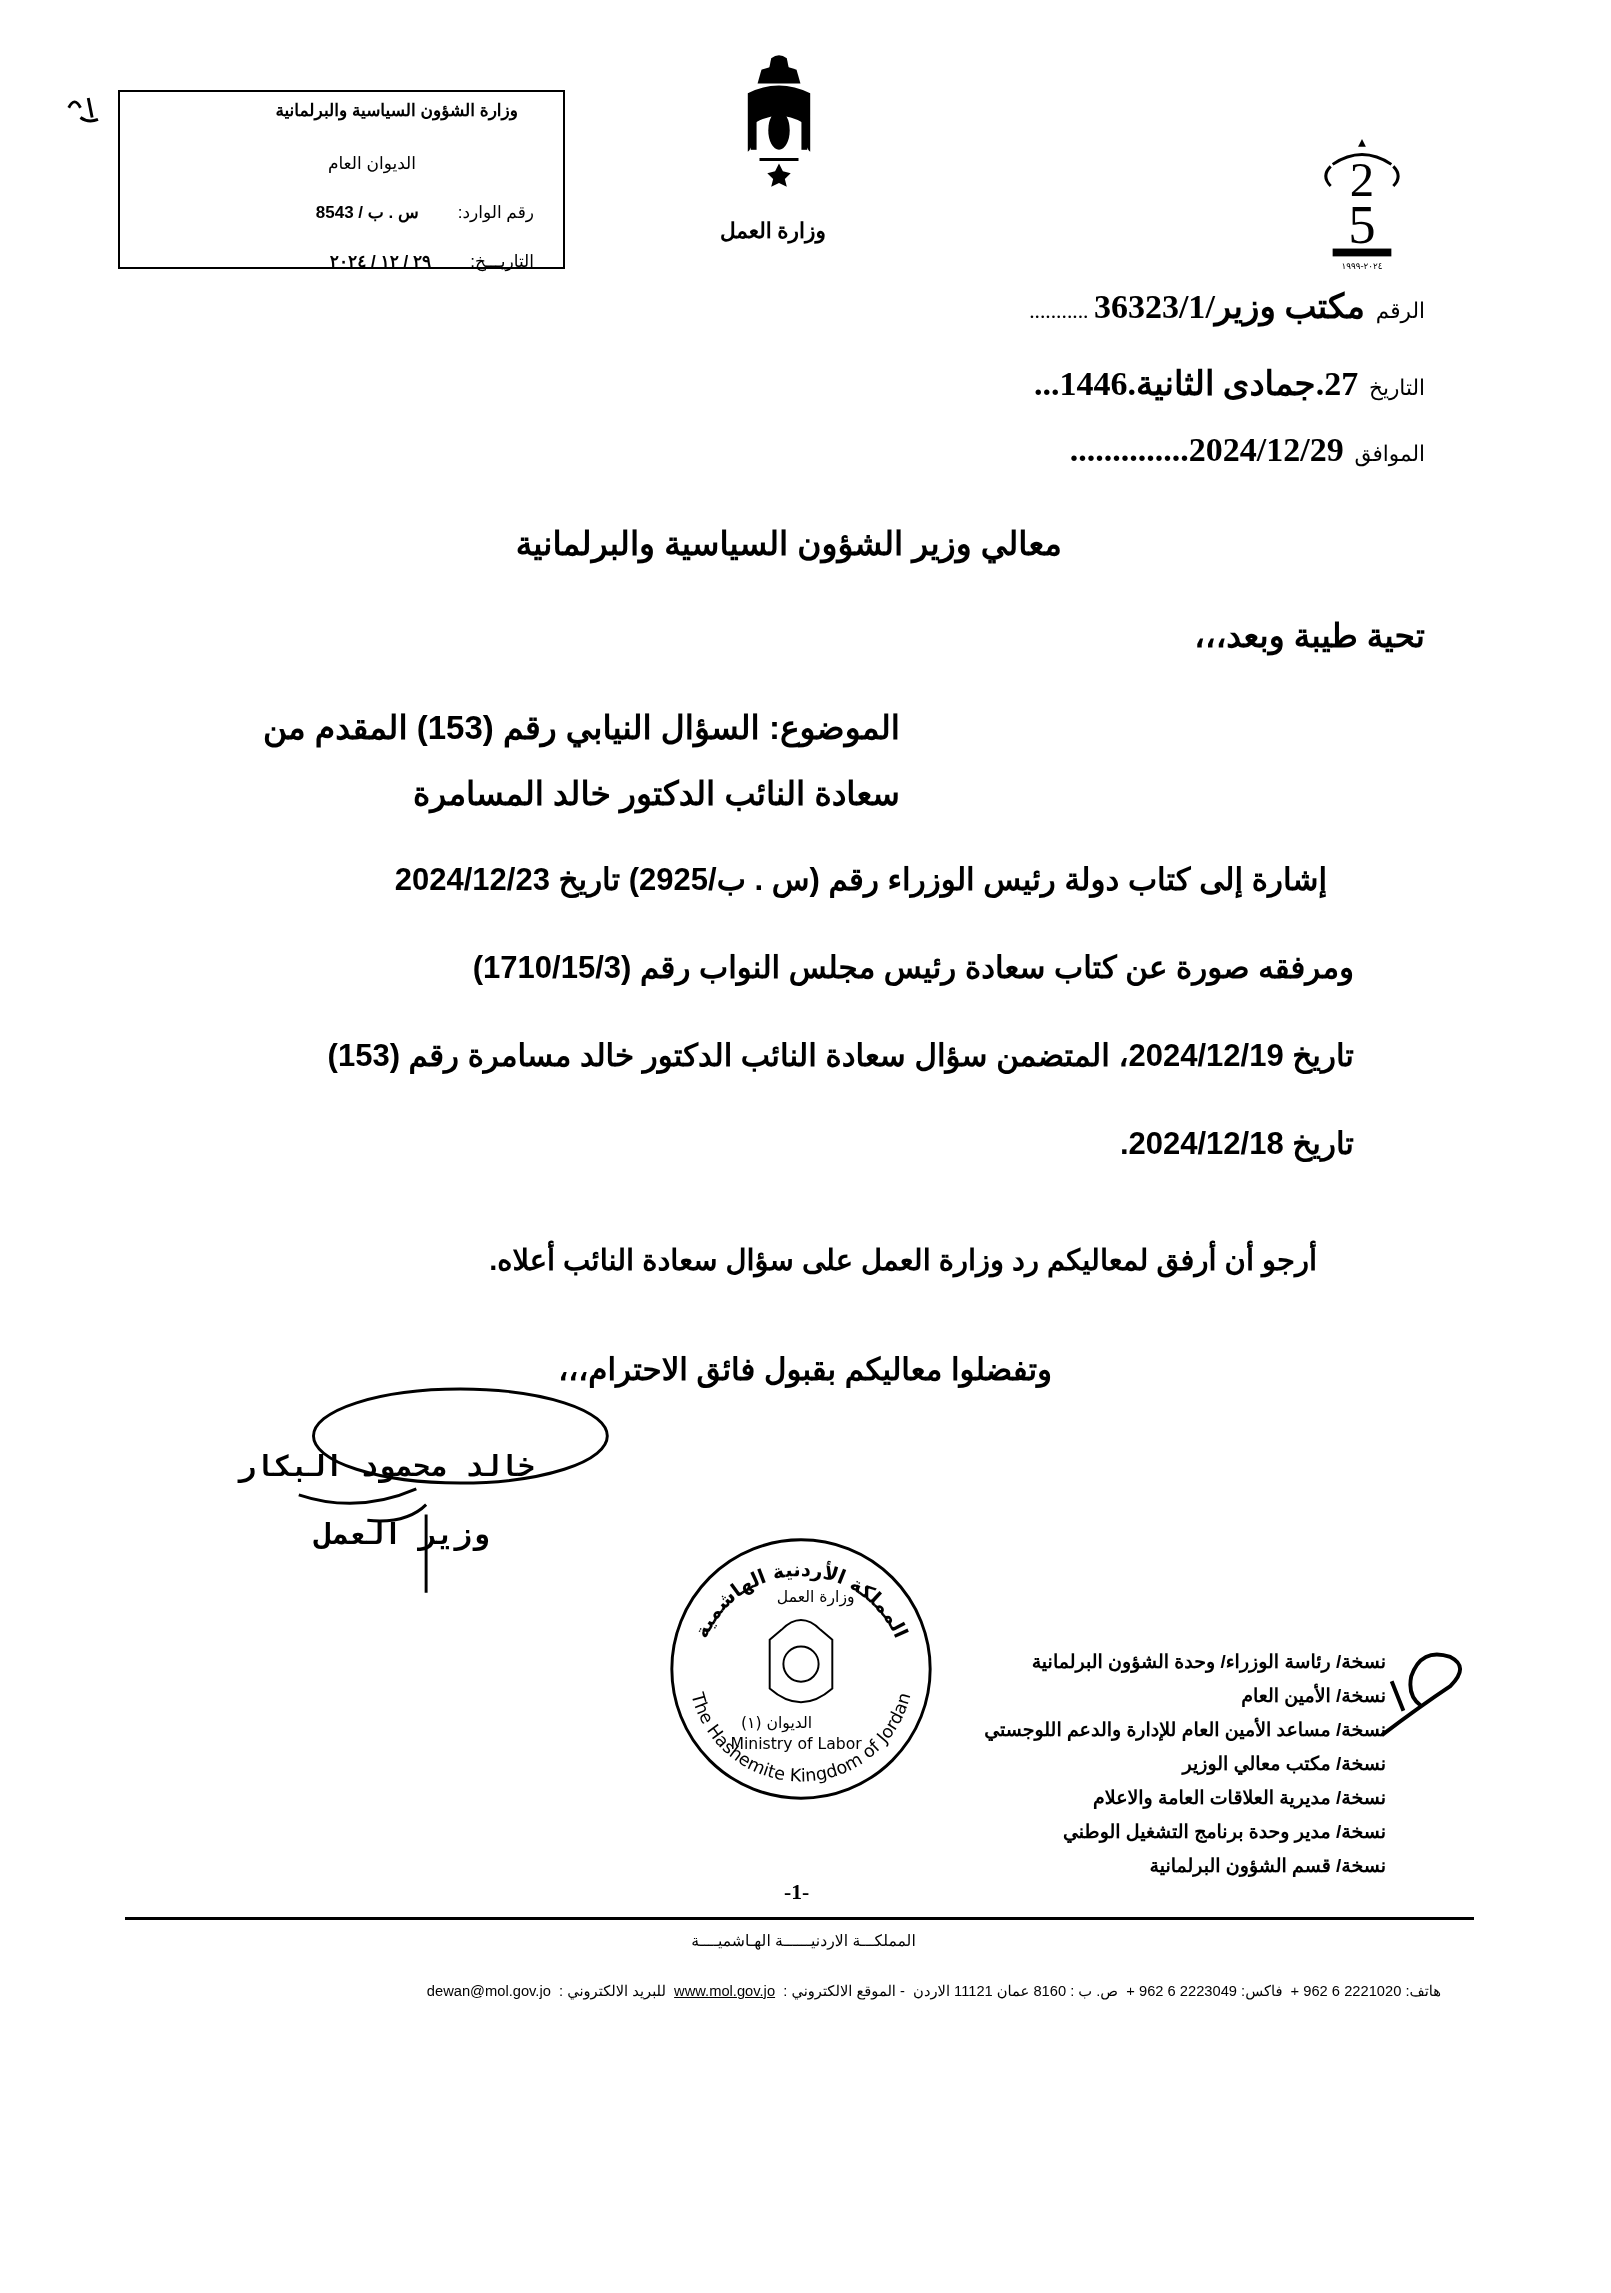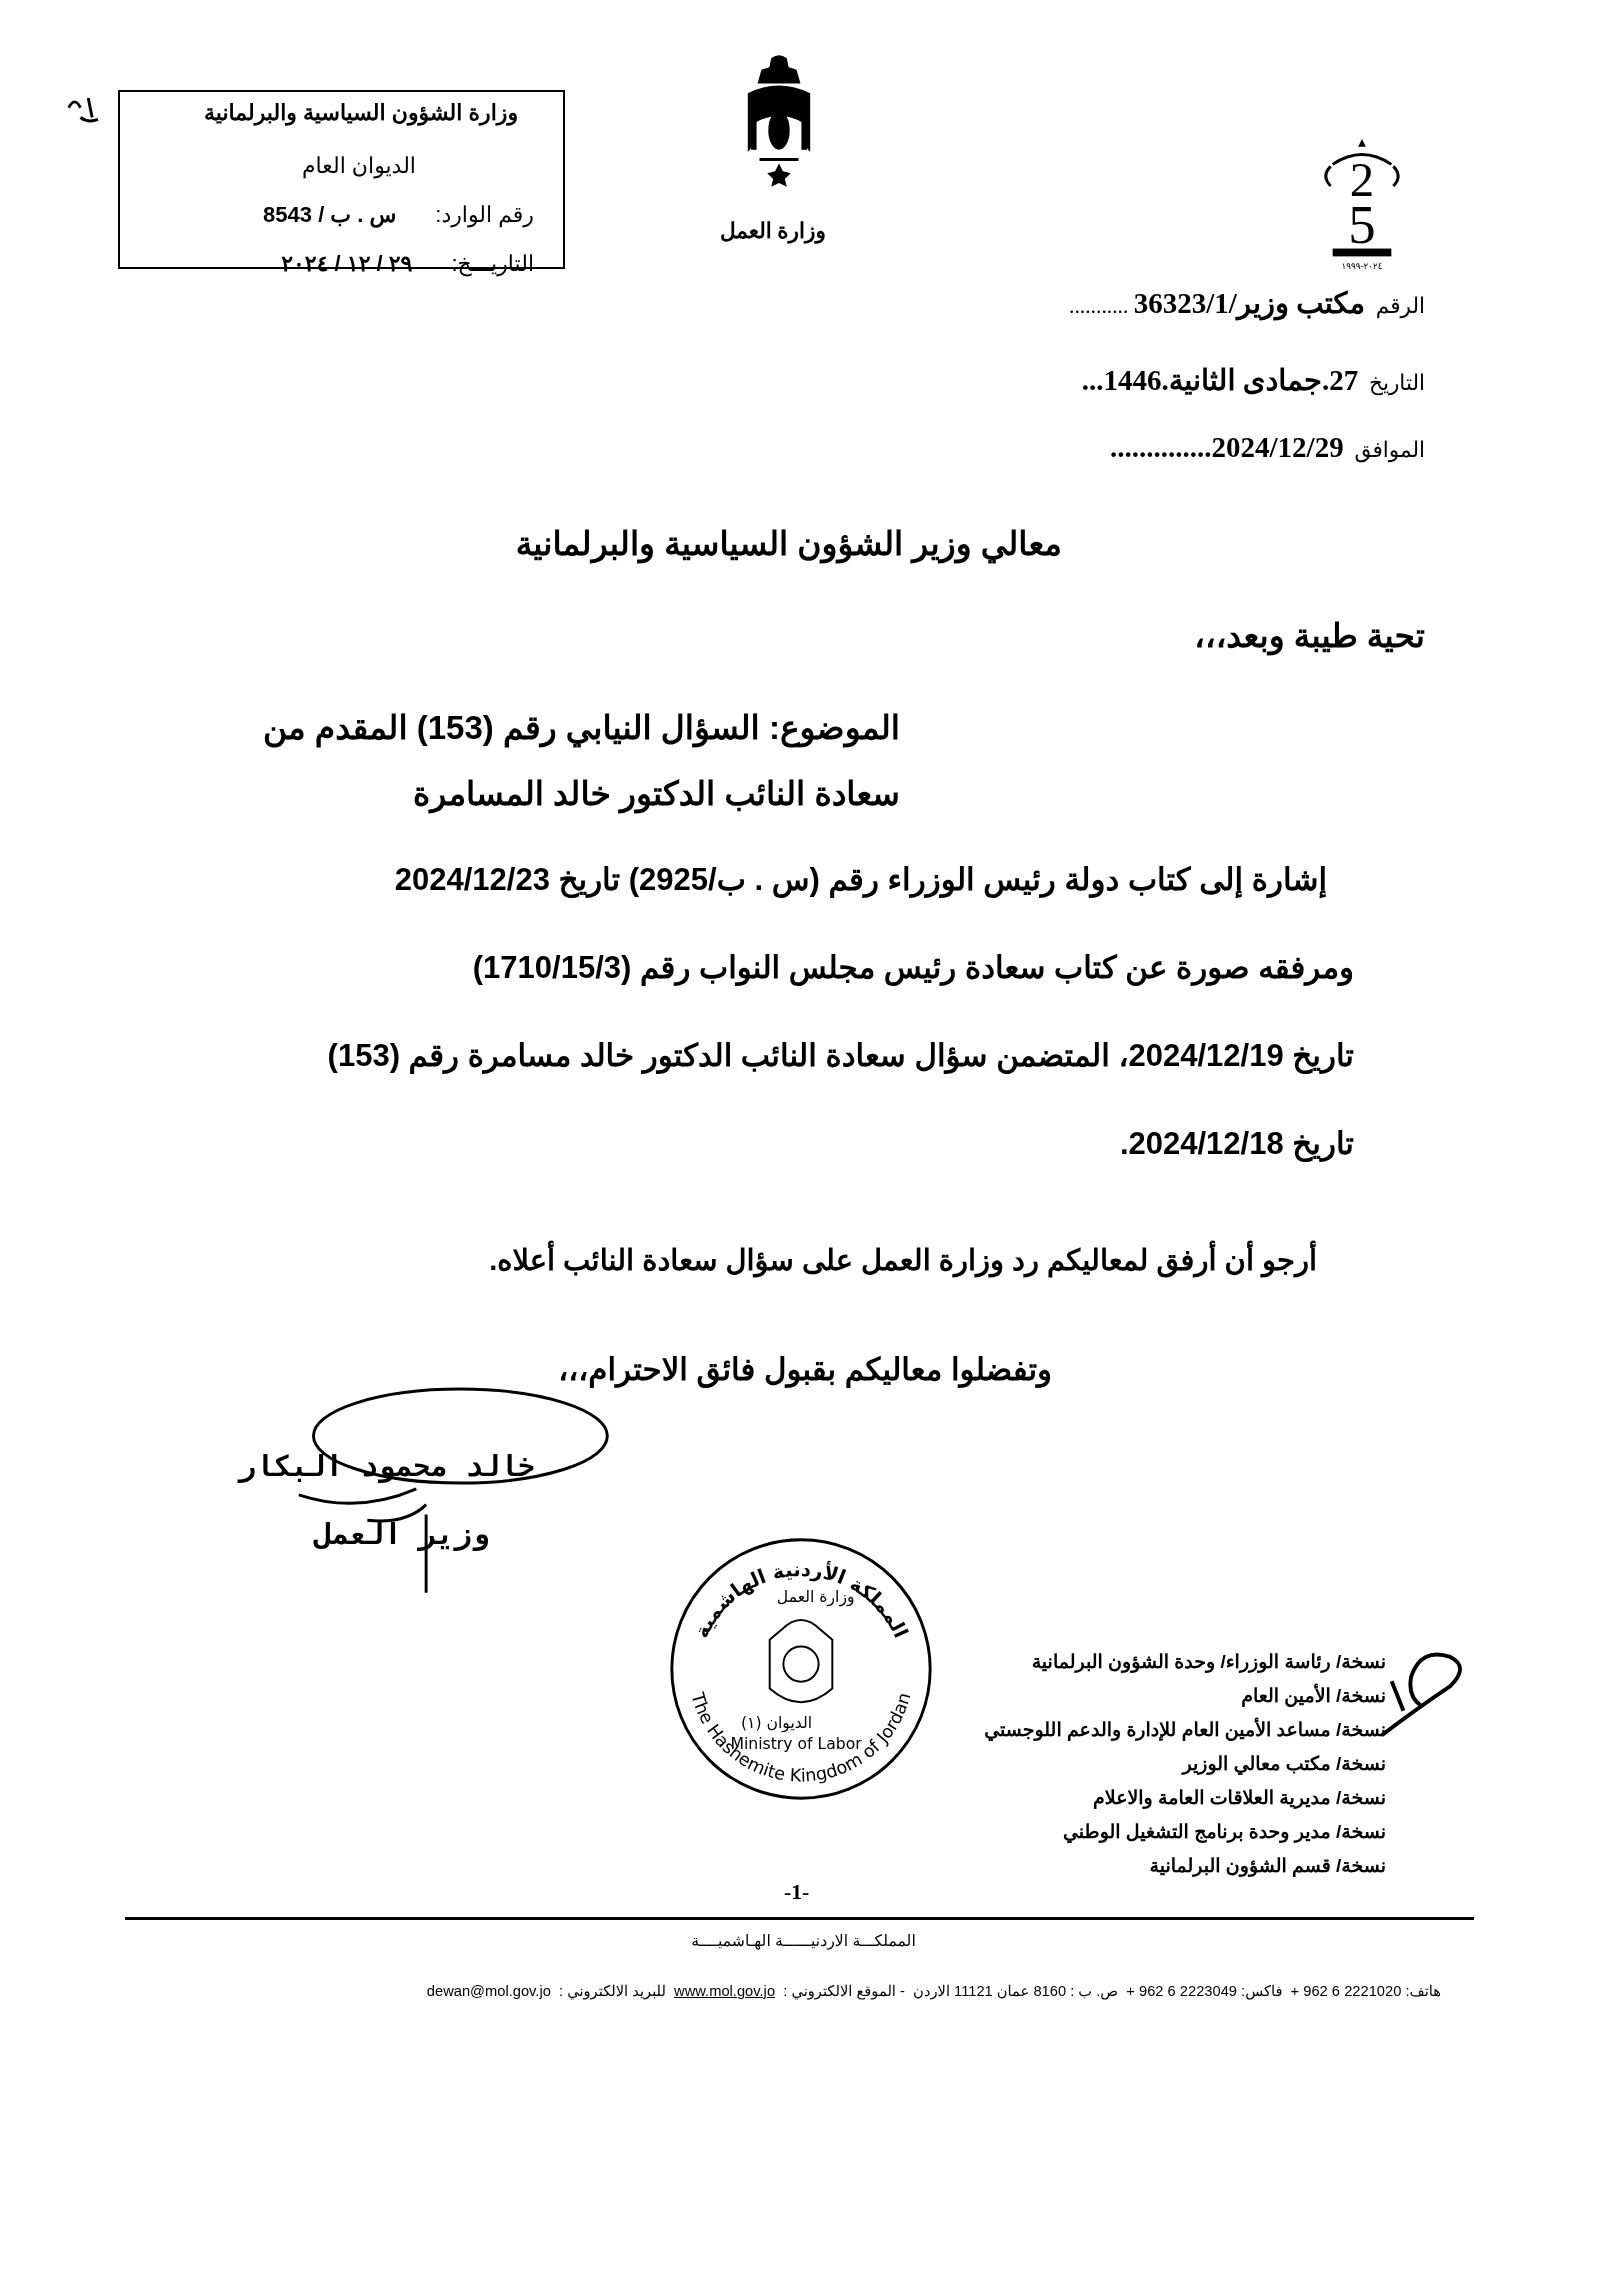--- a/index.html
+++ b/index.html
@@ -3,37 +3,37 @@
   <meta charset="utf-8">
   <style>
     html, body { margin: 0; padding: 0; background: #ffffff; }
     body { width: 1611px; height: 2294px; position: relative; overflow: hidden; color: #000; font-family: "DejaVu Sans", "Liberation Sans", sans-serif; }
     .abs { position: absolute; }
     .rtl { direction: rtl; unicode-bidi: plaintext; }
     .bold { font-weight: bold; }
 
     
     .stamp-box { left: 118px; top: 90px; width: 447px; height: 179px; border: 2.9px solid #000; box-sizing: border-box; }
-    .stamp-box .line { position: absolute; right: 29px; font-family: "Liberation Sans", sans-serif; font-size: 22px; white-space: nowrap; }
+    .stamp-box .line { position: absolute; right: 29px; font-family: "Liberation Sans", sans-serif; font-size: 17px; white-space: nowrap; }
     .stamp-box .l1 { top: 7.8px; right: 45px; }
     .stamp-box .l2 { top: 61px; right: 147px; }
     .stamp-box .l3 { top: 110px; }
     .stamp-box .l4 { top: 159px; }
     .stamp-box .gap { display: inline-block; width: 39px; }
 
     
     .coat { left: 740px; top: 54px; width: 78px; width: 78px; height: 137px; }
     .ministry-label { left: 720px; top: 218px; font-family: "Liberation Serif", serif; font-size: 21.6px; }
 
     
     .jubilee { left: 1313px; top: 137px; width: 98px; height: 137px; }
 
     
     .ref { right: 186px; font-family: "Liberation Serif", serif; font-size: 21.6px; white-space: nowrap; }
-    .ref .val { font-weight: bold; font-size: 29px; }
+    .ref .val { font-weight: bold; font-size: 34px; }
     .ref .dots { letter-spacing: 1px; }
 
     .heading { font-family: "Liberation Sans", sans-serif; font-weight: bold; font-size: 33px; white-space: nowrap; }
     .para { font-family: "Liberation Sans", sans-serif; font-weight: bold; font-size: 31px; white-space: nowrap; }
 
     .sig-name { font-family: Liberation Mono, monospace; font-weight: bold; font-size: 29px; white-space: nowrap; }
 
     .cc-list { right: 225px; top: 1645px; font-family: "Liberation Sans", sans-serif; font-weight: bold; font-size: 19px; line-height: 34px; text-align: right; margin-left: 48px; }
     .cc-list div { white-space: nowrap; }
 

